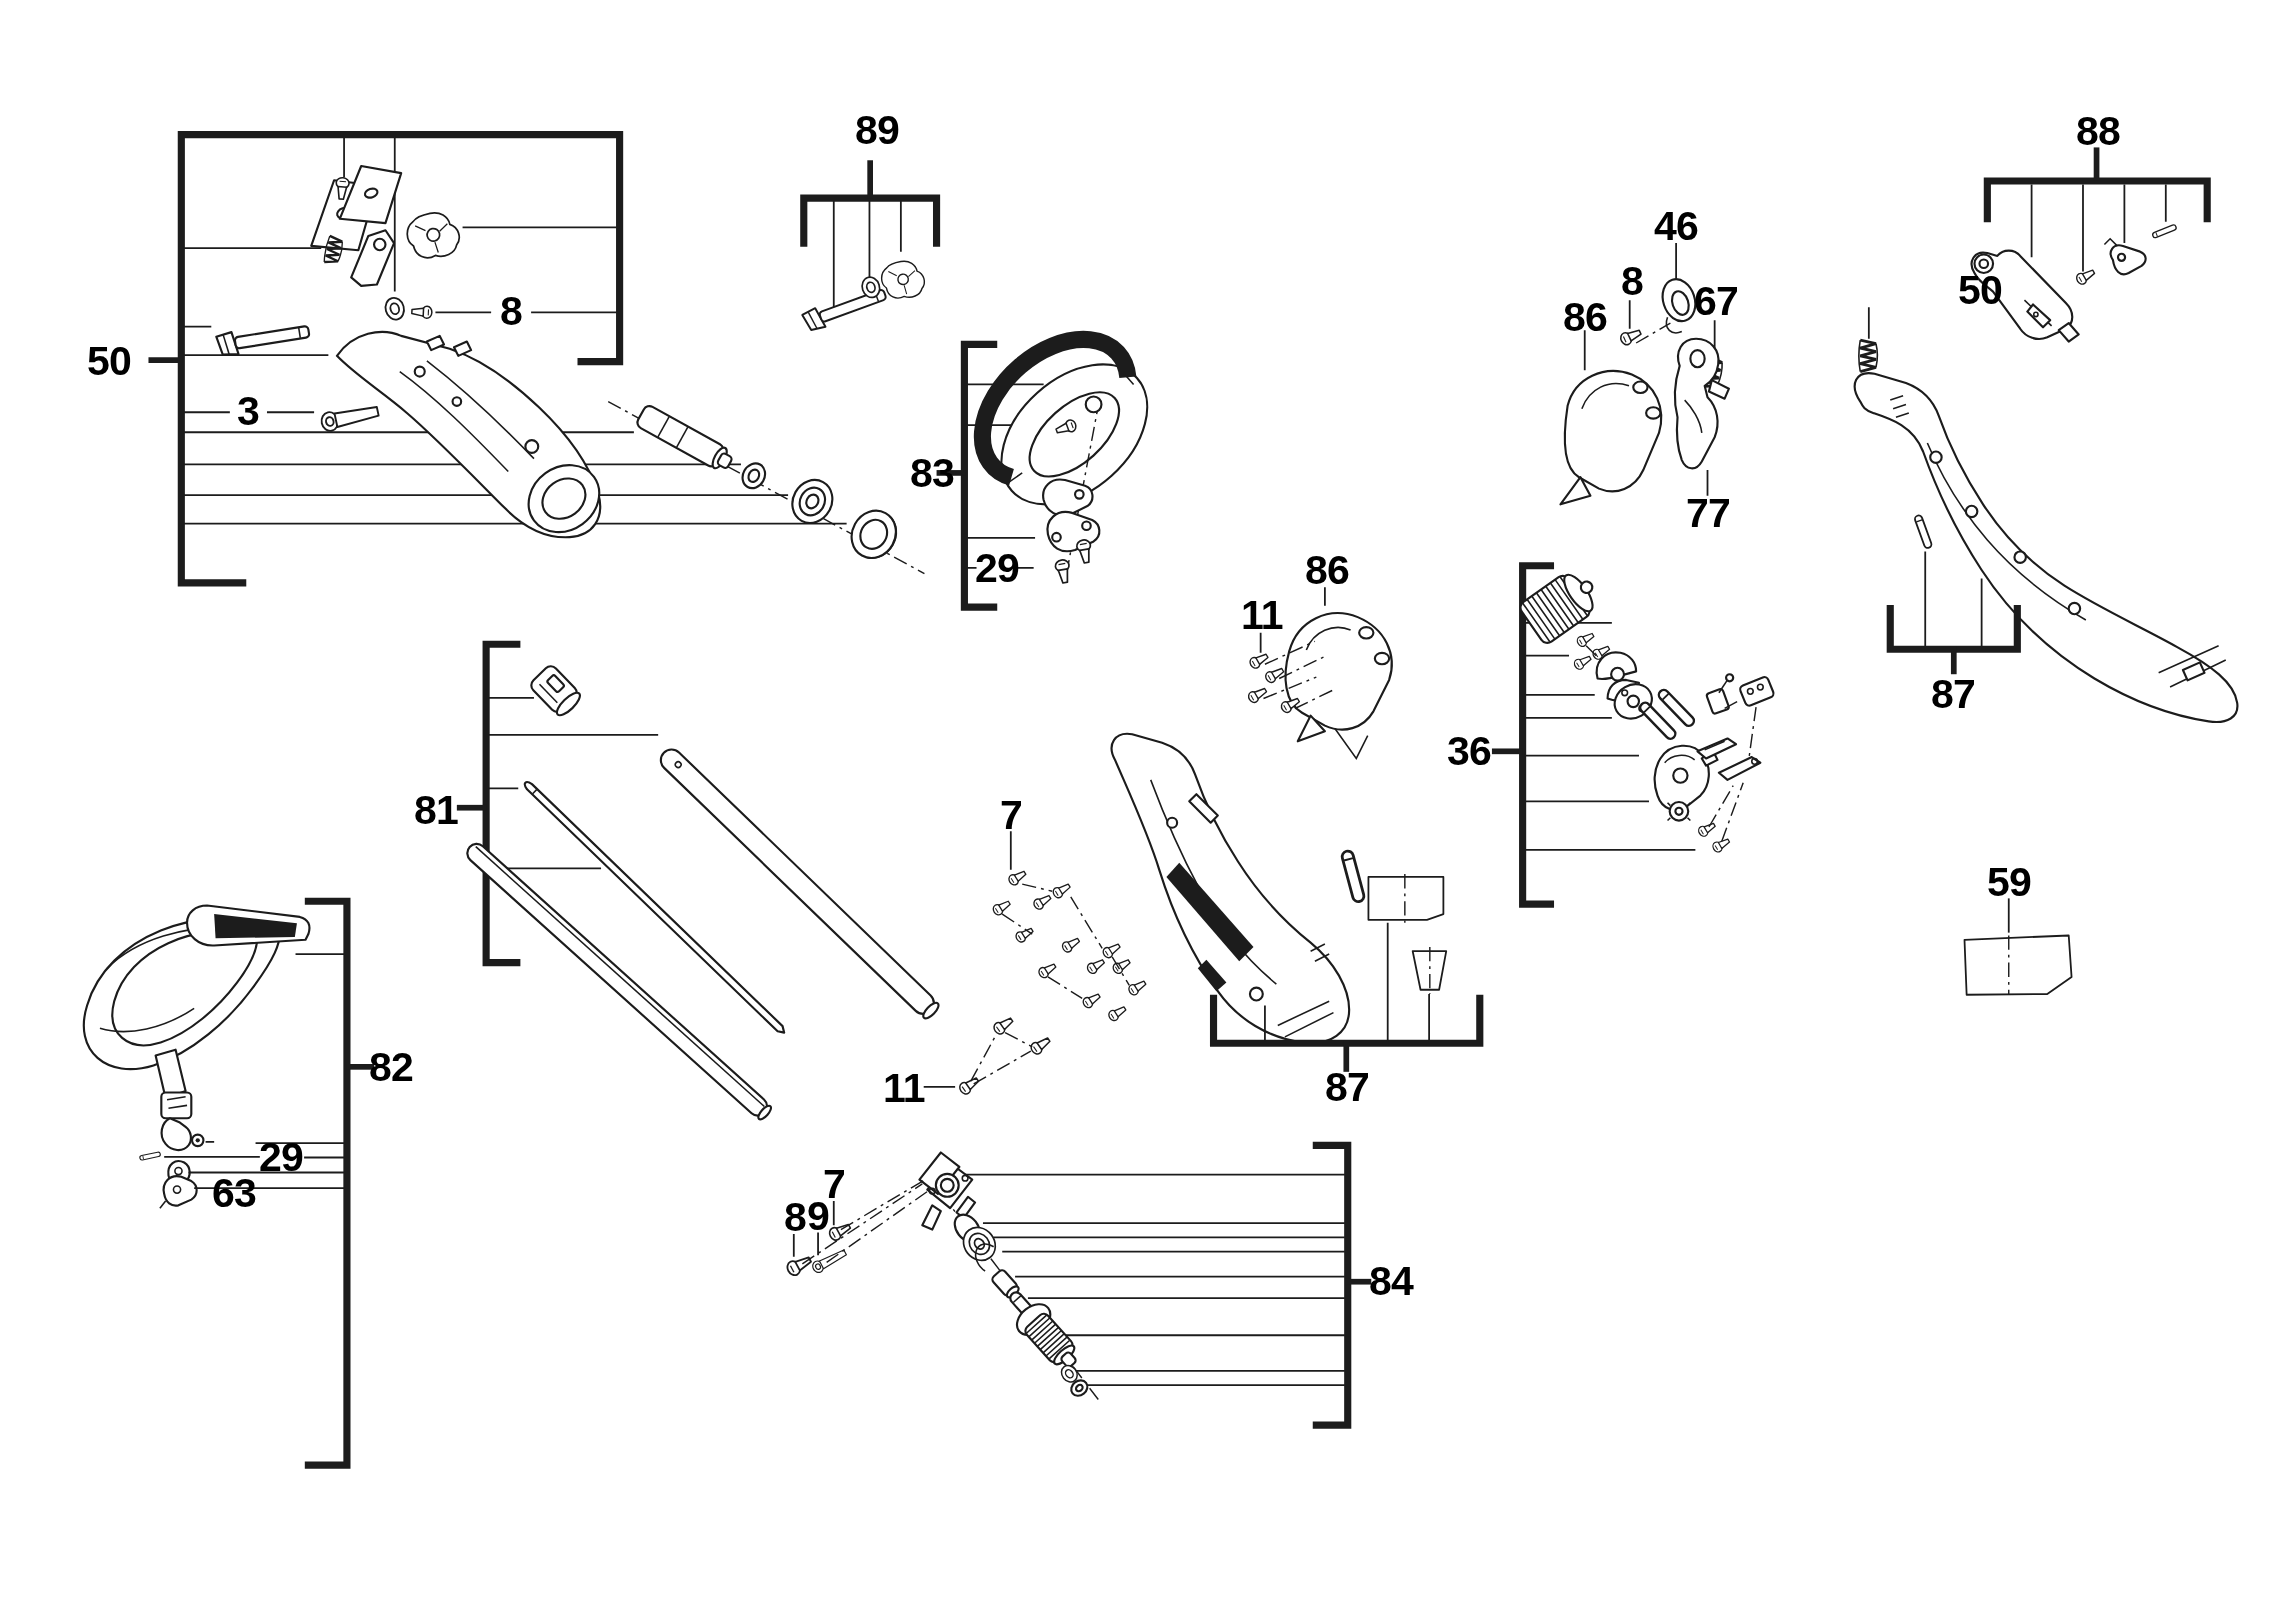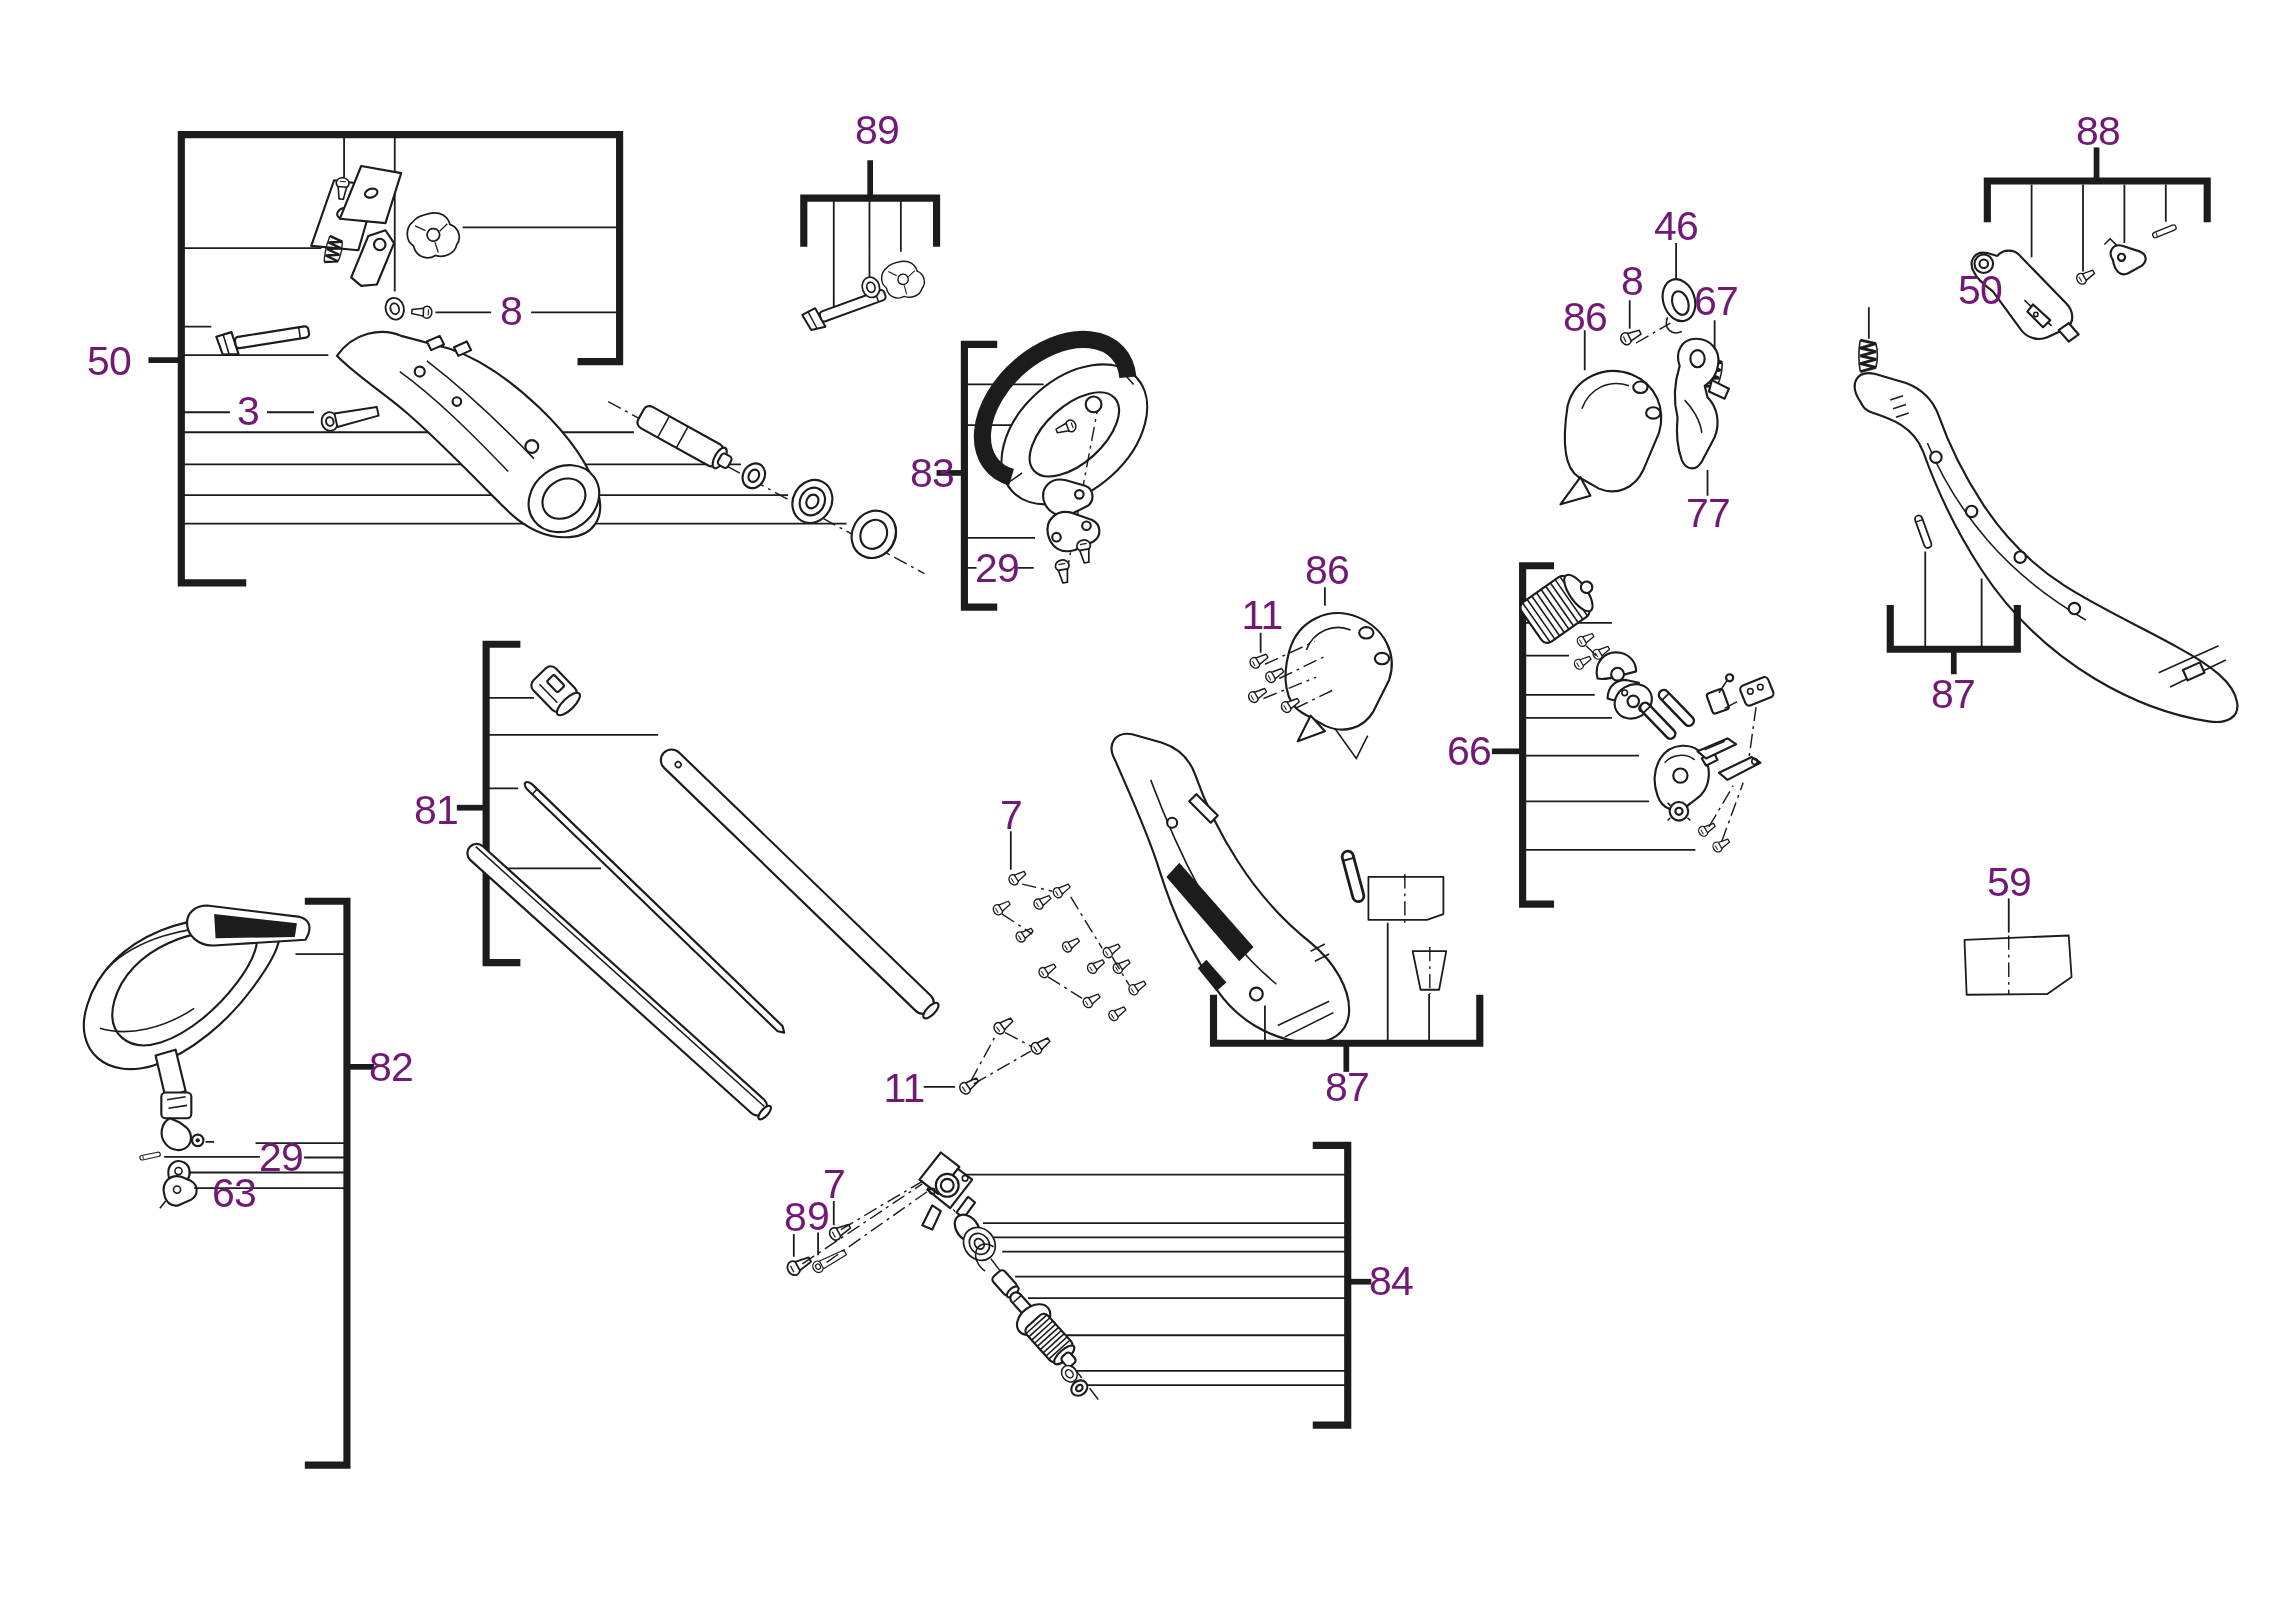--- a/index.html
+++ b/index.html
@@ -1,20 +1,20 @@
 <!DOCTYPE html>
 <html style="font-size:11.4px"><head>
 <meta charset="utf-8">
 <style>
   html,body{margin:0;padding:0;background:#ffffff;}
   #page{position:relative;width:2295px;height:1624px;background:#ffffff;overflow:hidden;
         font-family:"Liberation Sans", sans-serif;}
   #art{position:absolute;left:0;top:0;}
-  .callout{position:absolute;transform:translate(-50%,-50%);font-size:41px;font-weight:400;
-           color:#701a75;letter-spacing:-0.7px;white-space:nowrap;}
+  .callout{position:absolute;transform:translate(-50%,-50%);font-size:41px;font-weight:700;
+           color:#000000;letter-spacing:-0.7px;white-space:nowrap;}
   
   .s3{fill:#ffffff;stroke:#1c1c1c;stroke-width:3;stroke-linejoin:round;}
   .s25{fill:#ffffff;stroke:#1c1c1c;stroke-width:2.5;stroke-linejoin:round;}
   .thin{fill:none;stroke:#1c1c1c;stroke-width:2.2;}
   .ldr{fill:none;stroke:#1c1c1c;stroke-width:2.5;}
   .brk{fill:none;stroke:#1c1c1c;stroke-width:10;stroke-linecap:square;stroke-linejoin:miter;}
   .brk8{fill:none;stroke:#1c1c1c;stroke-width:8;stroke-linecap:square;}
   .dd{fill:none;stroke:#1c1c1c;stroke-width:2;stroke-dasharray:20 7 4 7;}
   .blk{fill:#1c1c1c;stroke:none;}
 </style>
@@ -473,21 +473,21 @@
 </svg>
 
   <div class="callout" style="left:109px;top:361px">50</div>
   <div class="callout" style="left:248px;top:411px">3</div>
   <div class="callout" style="left:511px;top:311px">8</div>
   <div class="callout" style="left:877px;top:130px">89</div>
   <div class="callout" style="left:932px;top:473px">83</div>
   <div class="callout" style="left:997px;top:568px">29</div>
   <div class="callout" style="left:1327px;top:570px">86</div>
   <div class="callout" style="left:1262px;top:615px">11</div>
-  <div class="callout" style="left:1469px;top:751px">66</div>
+  <div class="callout" style="left:1469px;top:751px">36</div>
   <div class="callout" style="left:1585px;top:317px">86</div>
   <div class="callout" style="left:1632px;top:281px">8</div>
   <div class="callout" style="left:1676px;top:226px">46</div>
   <div class="callout" style="left:1716px;top:301px">67</div>
   <div class="callout" style="left:1980px;top:290px">50</div>
   <div class="callout" style="left:1708px;top:513px">77</div>
   <div class="callout" style="left:2098px;top:131px">88</div>
   <div class="callout" style="left:1953px;top:694px">87</div>
   <div class="callout" style="left:2009px;top:882px">59</div>
   <div class="callout" style="left:436px;top:810px">81</div>

